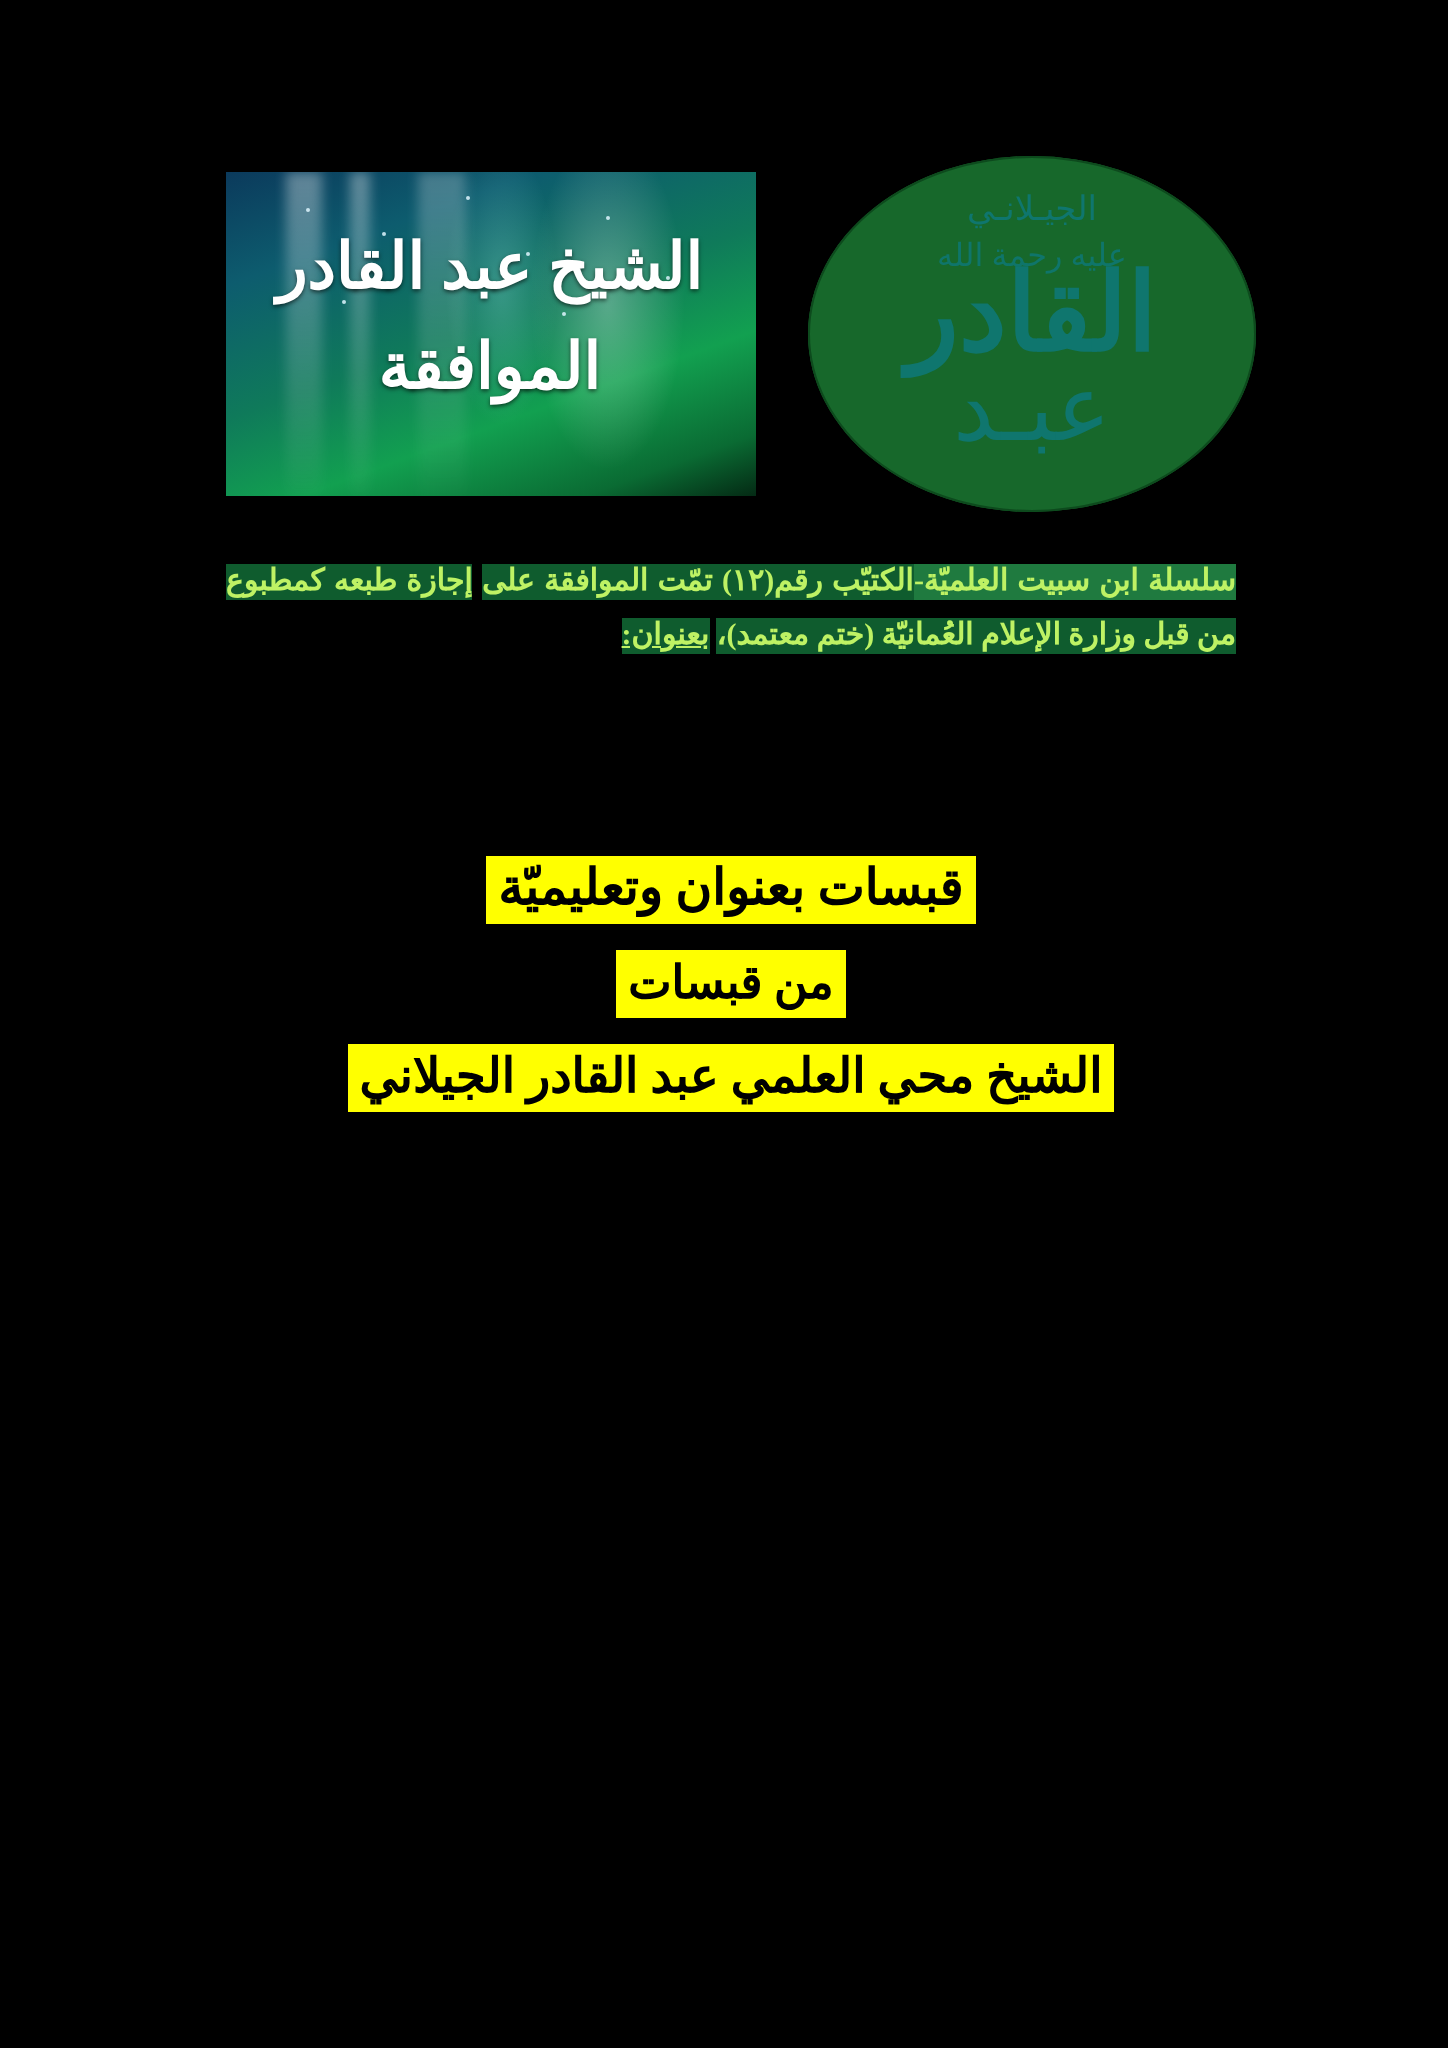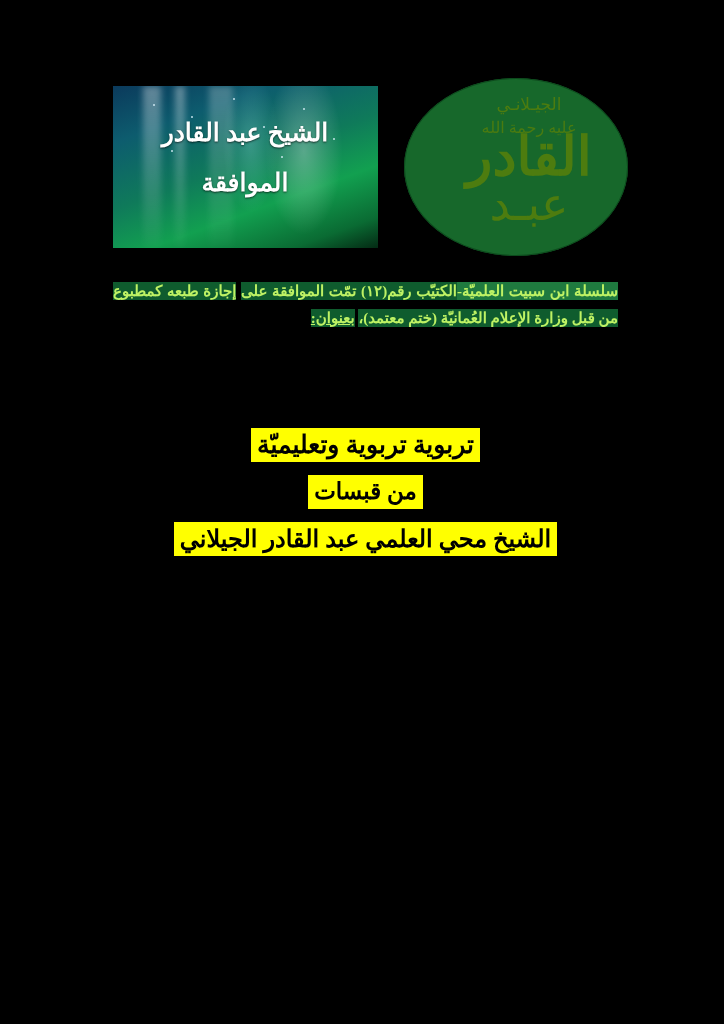--- a/index.html
+++ b/index.html
@@ -74,21 +74,21 @@
   }
   .banner-text {
     position: absolute;
     right: 14px;
     top: 22px;
     width: 238px;
     text-align: center;
     color: #ffffff;
     font-family: "Liberation Serif", serif;
     font-weight: bold;
-    font-size: 25px;
+    font-size: 32px;
     line-height: 50px;
     direction: rtl;
     text-shadow: 0 1px 2px rgba(0,0,0,.6);
   }
 
   
   .seal {
     position: absolute;
     left: 404px;
     top: 0px;
@@ -99,25 +99,25 @@
     position: absolute;
     left: 0; top: 0;
     width: 224px;
     height: 178px;
     background: #17682b;
     border-radius: 50%;
     box-shadow: inset 0 0 0 1px #0d4a1d;
   }
   .seal-cal {
     position: absolute;
-    left: 13px;
+    left: 0;
     top: 0;
     width: 224px;
     height: 178px;
-    color: #4d7c0f;
+    color: #0f766e;
     direction: rtl;
   }
   .seal-line-1 {
     position: absolute;
     top: 16px;
     width: 224px;
     text-align: center;
     font-family: "Liberation Serif", serif;
     font-size: 17px;
     letter-spacing: -1px;
@@ -241,17 +241,17 @@
     </div>
   </div>
 
   <div class="series-para">
     <span class="hl">سلسلة  ابن  سبيت  العلميّة-</span><span class="hl hl-dark">الكتيّب رقم(١٢)  تمّت  الموافقة  على</span>
     <span class="hl hl-dark">إجازة طبعه كمطبوع من قبل وزارة الإعلام العُمانيّة (ختم معتمد)،</span>
     <span class="hl hl-dark underline">بعنوان:</span>
   </div>
 
   <div class="title-block">
-    <span class="title-line t1">تربوية تربوية وتعليميّة</span>
+    <span class="title-line t1">قبسات بعنوان وتعليميّة</span>
     <span class="title-line t2">من قبسات</span>
     <span class="title-line t3">الشيخ محي العلمي عبد القادر الجيلاني</span>
   </div>
 </div>
 
 </body></html>

